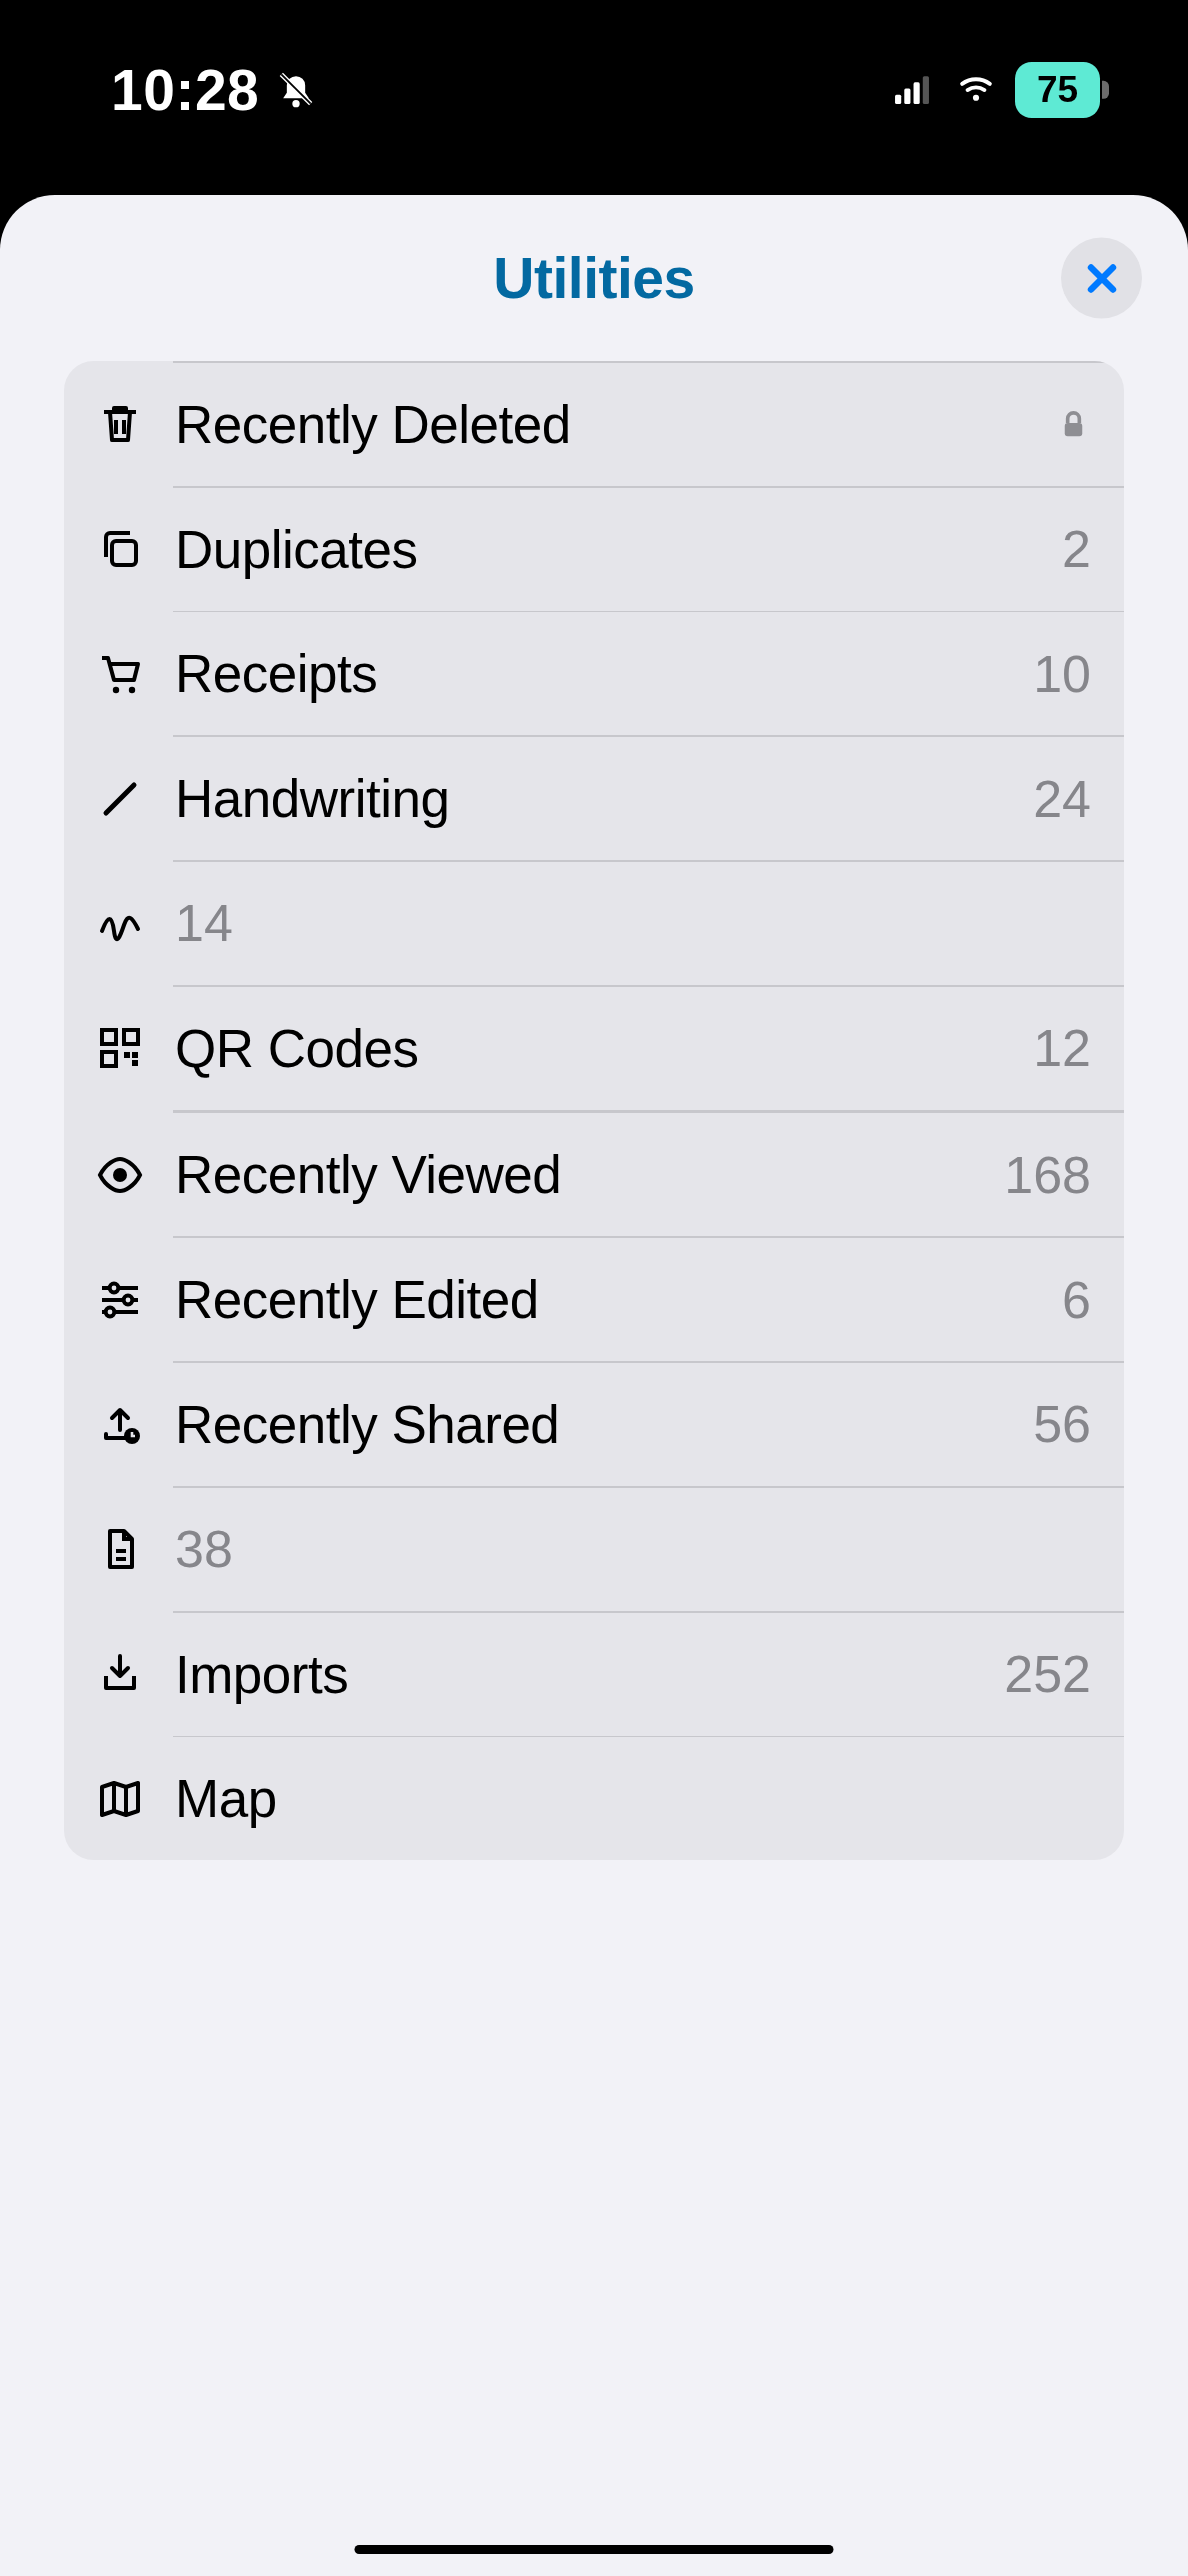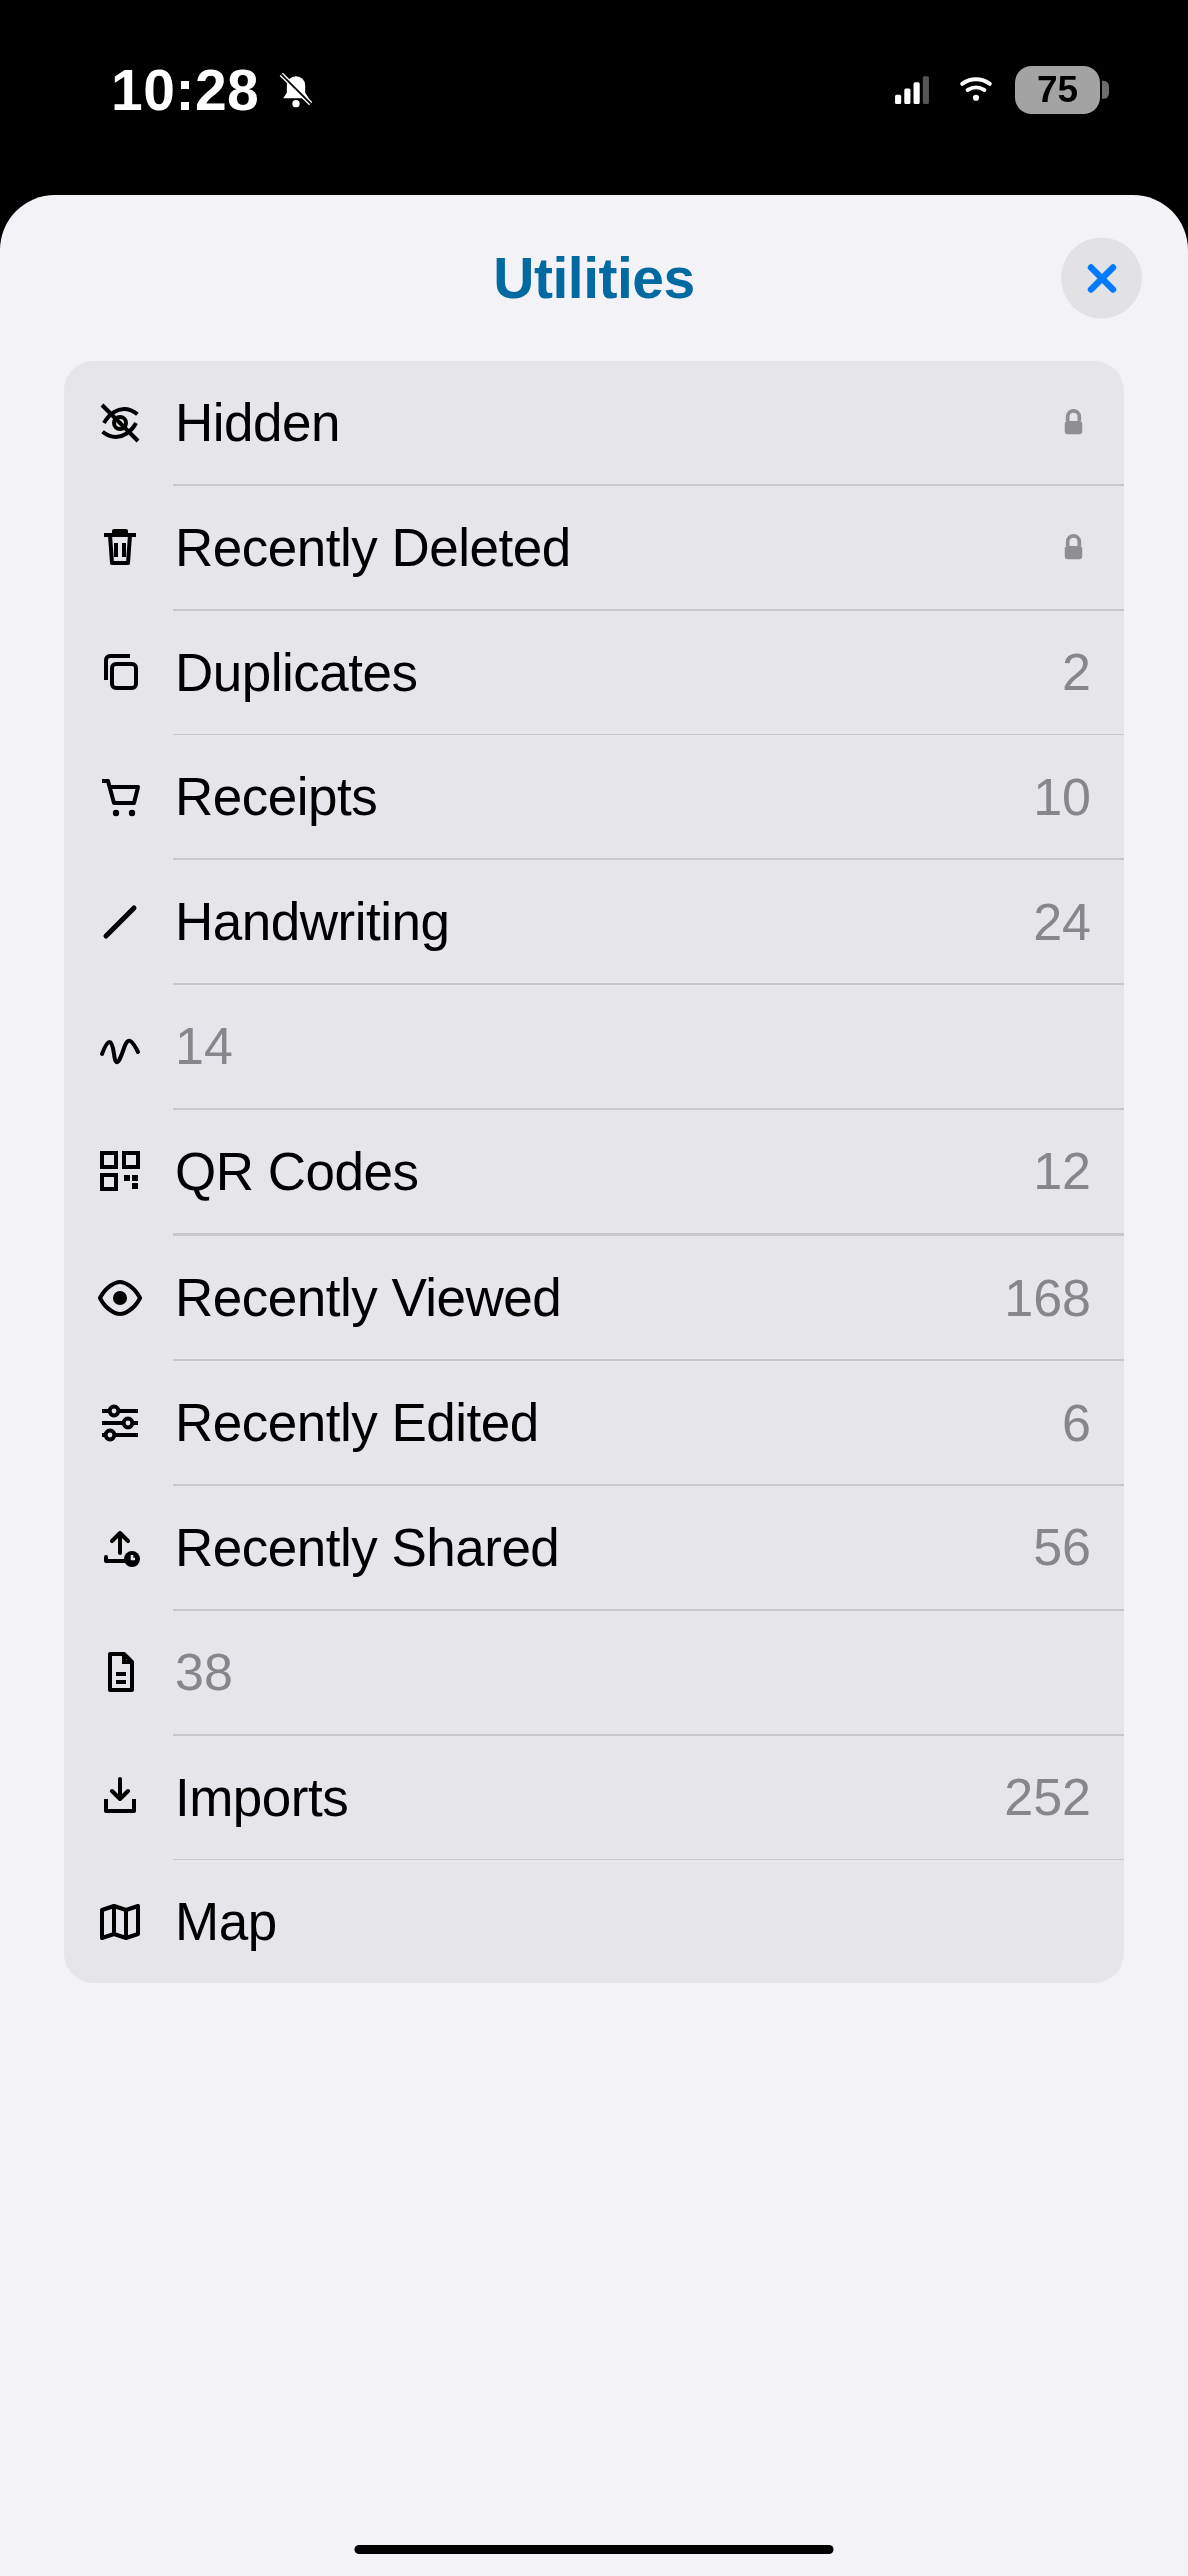--- a/index.html
+++ b/index.html
@@ -24,23 +24,23 @@
   }
   .statusbar-left { display: flex; align-items: center; gap: 14.7px; text-align: right; }
   .statusbar-time {
     font-size: 57px;
     font-weight: 600;
     letter-spacing: 0.5px;
   }
   .statusbar-right { display: flex; align-items: center; gap: 16.6px; }
   .battery-pill {
     display: inline-flex; align-items: center; justify-content: center;
-    background: #a3a3a3; color: #000;
+    background: #5eead4; color: #000;
     border-radius: 16.6px;
-    height: 48px; width: 85px;
+    height: 56px; width: 85px;
     font-size: 37px; font-weight: 700;
     position: relative;
   }
   .battery-pill::after {
     content: "";
     position: absolute;
     right: -9.2px; top: 50%; transform: translateY(-50%);
     width: 7.4px; height: 18.4px; background: #6d6d6d;
     border-radius: 0 5.5px 5.5px 0;
   }
@@ -280,33 +280,20 @@
     <div class="close-btn">
       <span style="color:#007aff">
         <svg viewBox="0 0 24 24" width="44" height="44">
             <use href="#ico-close-icon"></use>
           </svg>
       </span>
     </div>
   </div>
 
   <div class="listgroup" id="listgroup">
-      <div class="row">
-        <span class="row-iconwrap">
-          <svg viewBox="0 0 24 24" width="48" height="48">
-            <use href="#ico-eye-slash-icon"></use>
-          </svg>
-        </span>
-        <span class="row-label">Hidden</span>
-        <span class="row-accessory">
-          <svg viewBox="0 0 24 24" width="35" height="35" style="color:#8e8e93">
-            <use href="#ico-lock-icon"></use>
-          </svg>
-        </span>
-      </div>
       <div class="sep"></div>
       <div class="row">
         <span class="row-iconwrap">
           <svg viewBox="0 0 24 24" width="48" height="48">
             <use href="#ico-trash-icon"></use>
           </svg>
         </span>
         <span class="row-label">Recently Deleted</span>
         <span class="row-accessory">
           <svg viewBox="0 0 24 24" width="35" height="35" style="color:#8e8e93">

